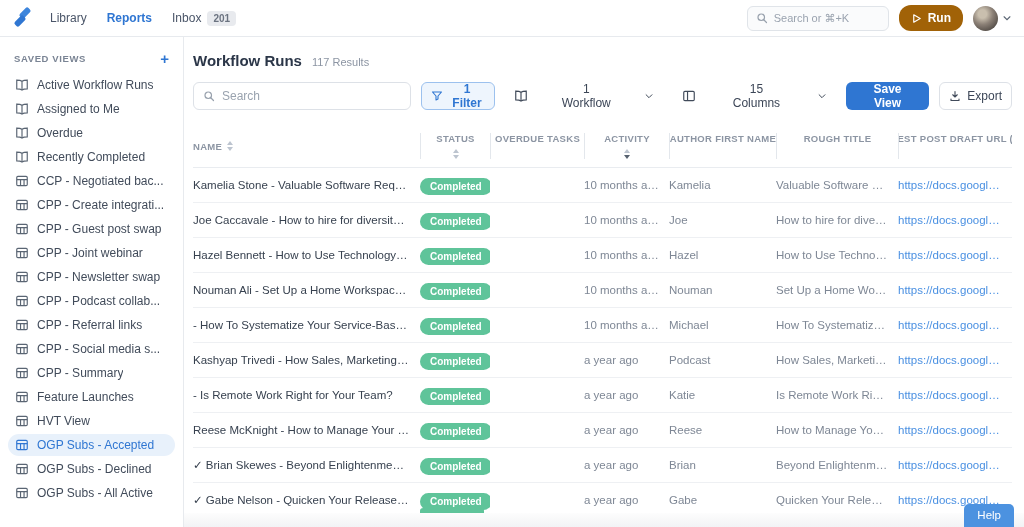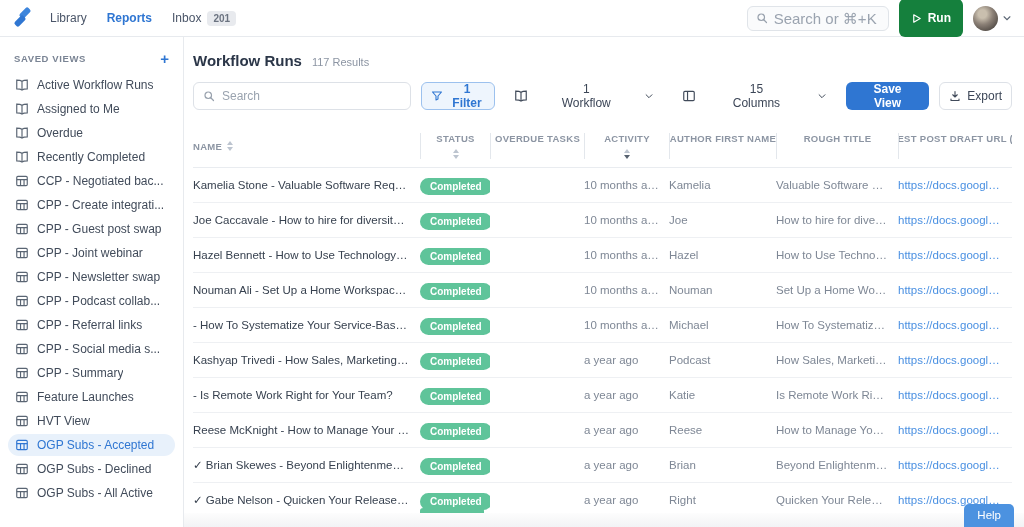--- a/index.html
+++ b/index.html
@@ -16,23 +16,23 @@
   .logo i.b2 { left:2px; top:11px; background:#2f76d2; }
   .nav-item { font-size:12px; color:#4a5568; margin-right:20px; display:flex;
     align-items:center; gap:6px; cursor:pointer; }
   .nav-item.active { color:#2f76d2; font-weight:bold; }
   .nav-badge { background:#e8eaee; color:#6b7380; font-size:10px; padding:2px 6px;
     border-radius:4px; font-weight:bold; }
   .nav-right { margin-left:auto; display:flex; align-items:center; gap:10px; }
   .nav-search { width:142px; height:25px; border:1px solid #e0e4e9; border-radius:6px;
     display:flex; align-items:center; padding:0 8px; gap:6px; background:#fafbfc; }
   .nav-search input { border:0; outline:0; background:transparent; width:100%;
-    font-size:15px; color:#3c4657; font-family:inherit; }
+    font-size:11px; color:#3c4657; font-family:inherit; }
   .nav-search input::placeholder { color:#9aa3af; }
-  .run-btn { background:#15803d; color:#fff; border:0; border-radius:6px; height:38px;
+  .run-btn { background:#a16207; color:#fff; border:0; border-radius:12px; height:26px;
     padding:0 12px; font-size:12px; font-weight:bold; display:flex; align-items:center;
     gap:6px; cursor:pointer; font-family:inherit; }
   .avatar-wrap { display:flex; align-items:center; gap:4px; cursor:pointer; }
   .avatar { width:25px; height:25px; border-radius:50%;
     background:radial-gradient(circle at 38% 32%, #c9bfae 0 18%, #8c8177 45%, #4a443f 85%); }
 
   
   .app { display:flex; height:490px; }
   .sidebar { width:184px; border-right:1px solid #e7eaee; padding:14px 8px 0 8px;
     overflow:hidden; flex:none; }
@@ -522,21 +522,21 @@
     <div class="cell c-sec c-activity">a year ago</div>
     <div class="cell c-sec c-author">Brian</div>
     <div class="cell c-sec c-title">Beyond Enlightenment - T...</div>
     <div class="cell c-url">https://docs.google.com/...</div>
   </div>
         <div class="row grid">
     <div class="cell c-name">✓ Gabe Nelson - Quicken Your Releases With Cl...</div>
     <div class="cell"><span class="badge">Completed</span></div>
     <div class="cell c-sec"></div>
     <div class="cell c-sec c-activity">a year ago</div>
-    <div class="cell c-sec c-author">Right</div>
+    <div class="cell c-sec c-author">Gabe</div>
     <div class="cell c-sec c-title">Quicken Your Releases Wi...</div>
     <div class="cell c-url">https://docs.google.com/...</div>
   </div>
       </div>
 
     <div class="badge-sliver" style="left:236px"></div>
     <div class="bottom-strip"></div>
     <button class="help-btn">Help</button>
   </main>
 </div>

